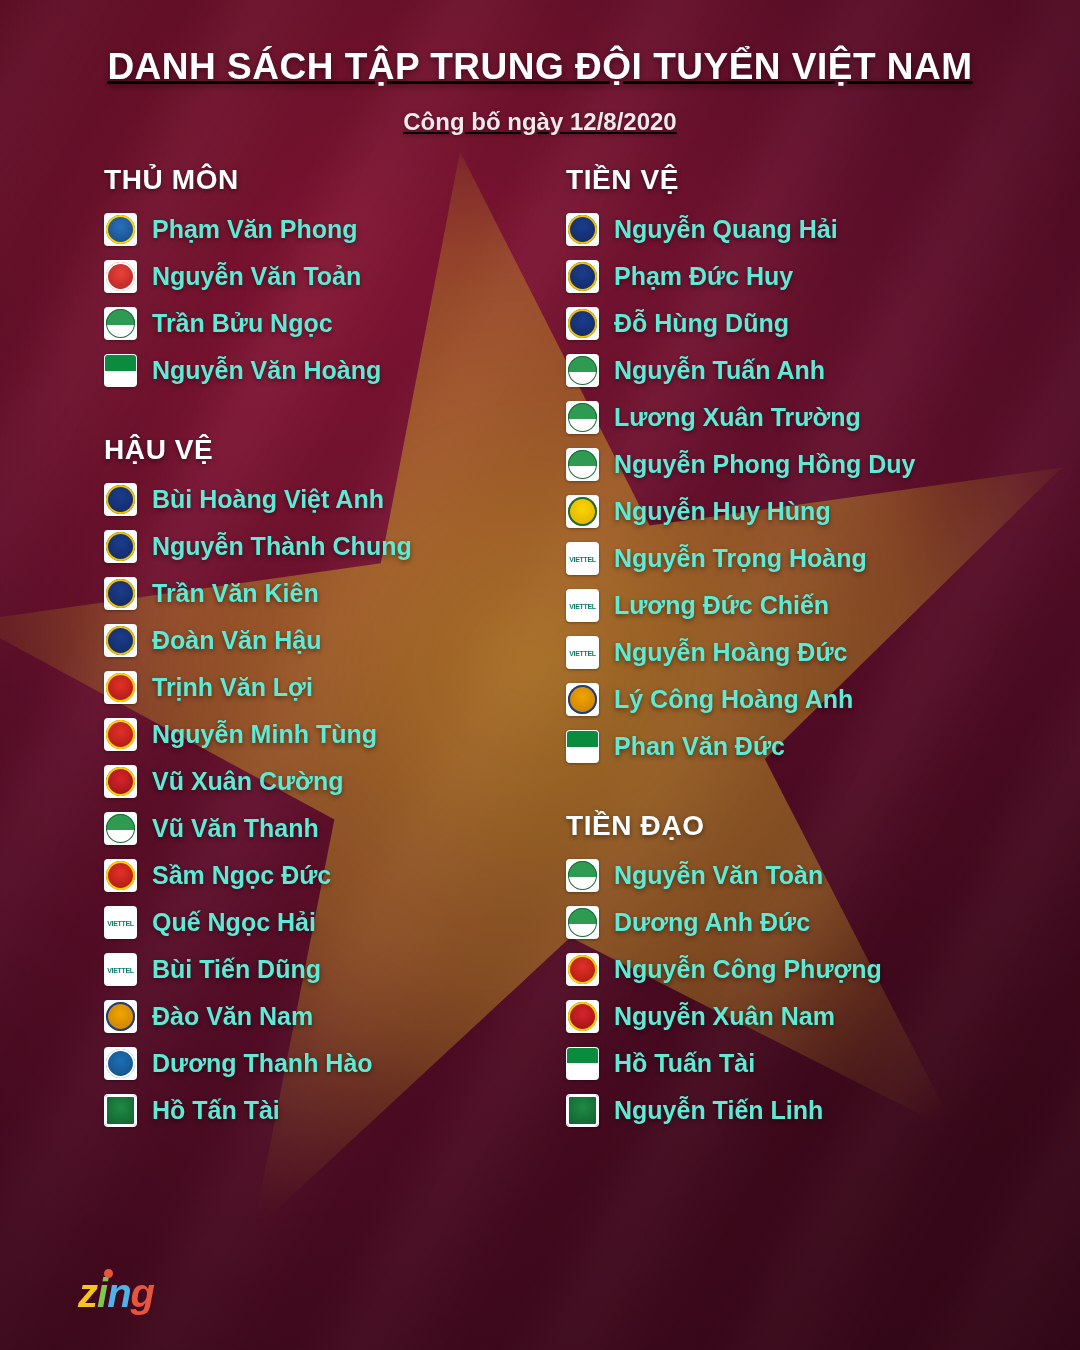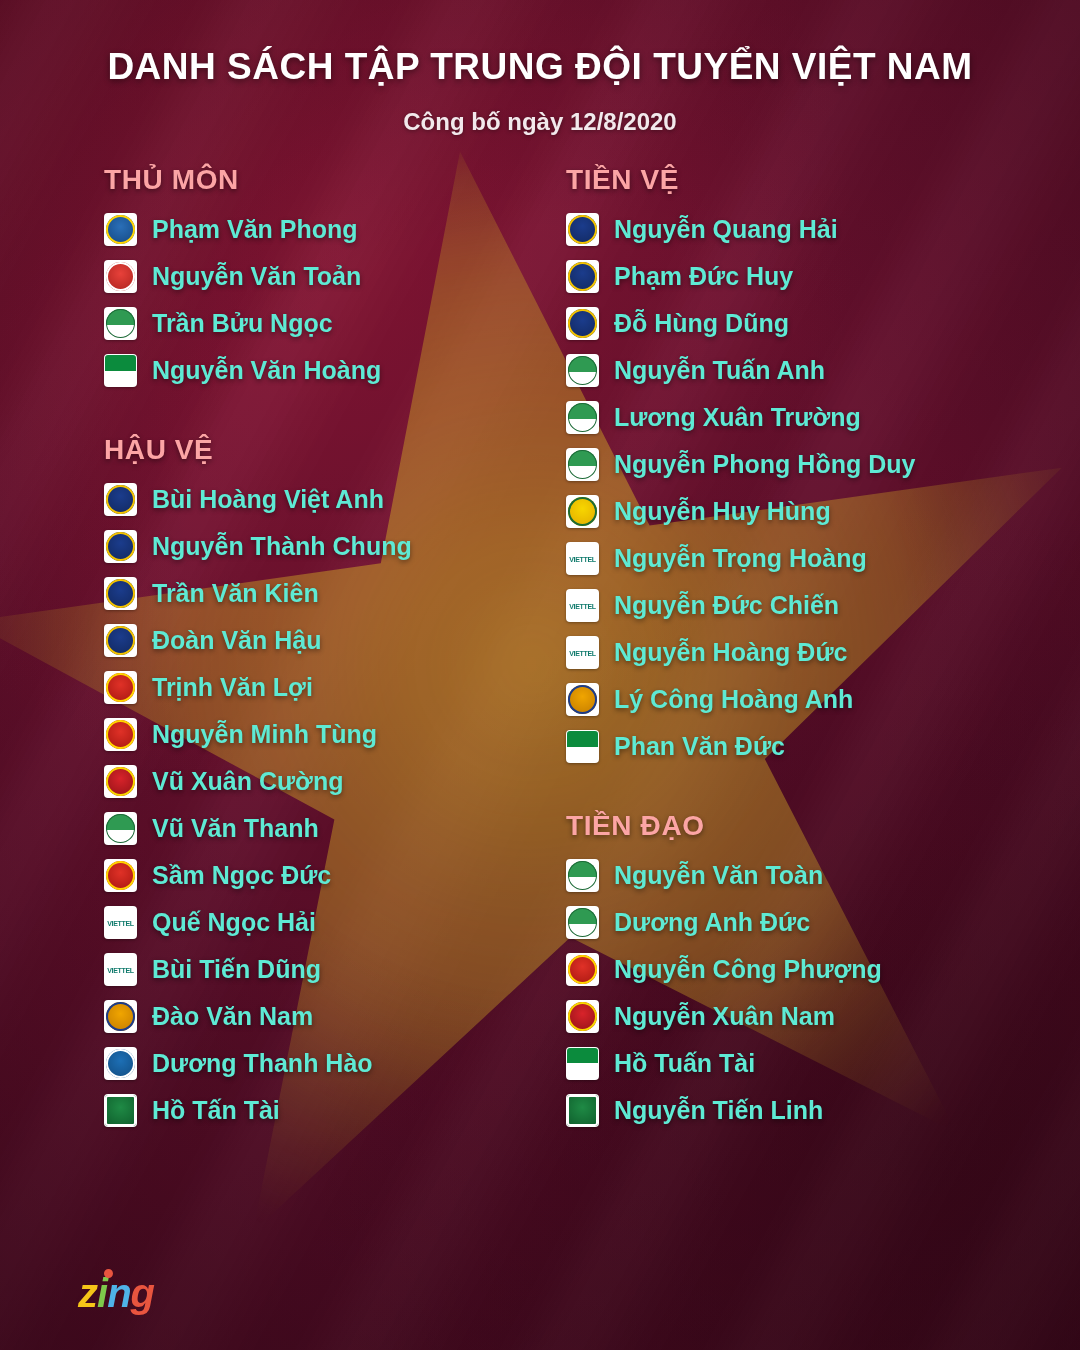--- a/index.html
+++ b/index.html
@@ -51,21 +51,21 @@
   }
   .vignette {
     position: absolute;
     inset: 0;
     background: radial-gradient(ellipse 95% 80% at 50% 45%, rgba(0,0,0,0) 35%, rgba(30,4,14,0.55) 100%);
   }
 
   
   .content { position: relative; width: 100%; height: 100%; }
 
-  .header { padding-top: 46px; text-align: center; }
+  .header { padding-top: 46px; text-align: center; text-decoration: underline; }
   .title {
     font-size: 37px;
     font-weight: bold;
     color: #ffffff;
     letter-spacing: 0.5px;
     text-shadow: 0 2px 6px rgba(0,0,0,0.45);
   }
   .subtitle {
     margin-top: 20px;
     font-size: 24px;
@@ -79,21 +79,21 @@
     padding: 28px 0 0 0;
   }
   .col-left { width: 520px; padding-left: 104px; }
   .col-right { width: 560px; padding-left: 46px; }
 
   .group + .group { margin-top: 40px; }
 
   .group-title {
     font-size: 28px;
     font-weight: bold;
-    color: #fca5a5;
+    color: #ffffff;
     letter-spacing: 0.6px;
     margin-bottom: 10px;
     text-shadow: 0 2px 5px rgba(0,0,0,0.45);
   }
 
   .player {
     display: flex;
     align-items: center;
     height: 47px;
   }
@@ -361,21 +361,21 @@
               <i></i>
               <b>VIETTEL</b>
             </span>
             <span class="pname">Nguyễn Trọng Hoàng</span>
           </div>
           <div class="player">
             <span class="crest c-viettel sq">
               <i></i>
               <b>VIETTEL</b>
             </span>
-            <span class="pname">Nguyễn Đức Chiến</span>
+            <span class="pname">Lương Đức Chiến</span>
           </div>
           <div class="player">
             <span class="crest c-viettel sq">
               <i></i>
               <b>VIETTEL</b>
             </span>
             <span class="pname">Nguyễn Hoàng Đức</span>
           </div>
           <div class="player">
             <span class="crest c-than">

